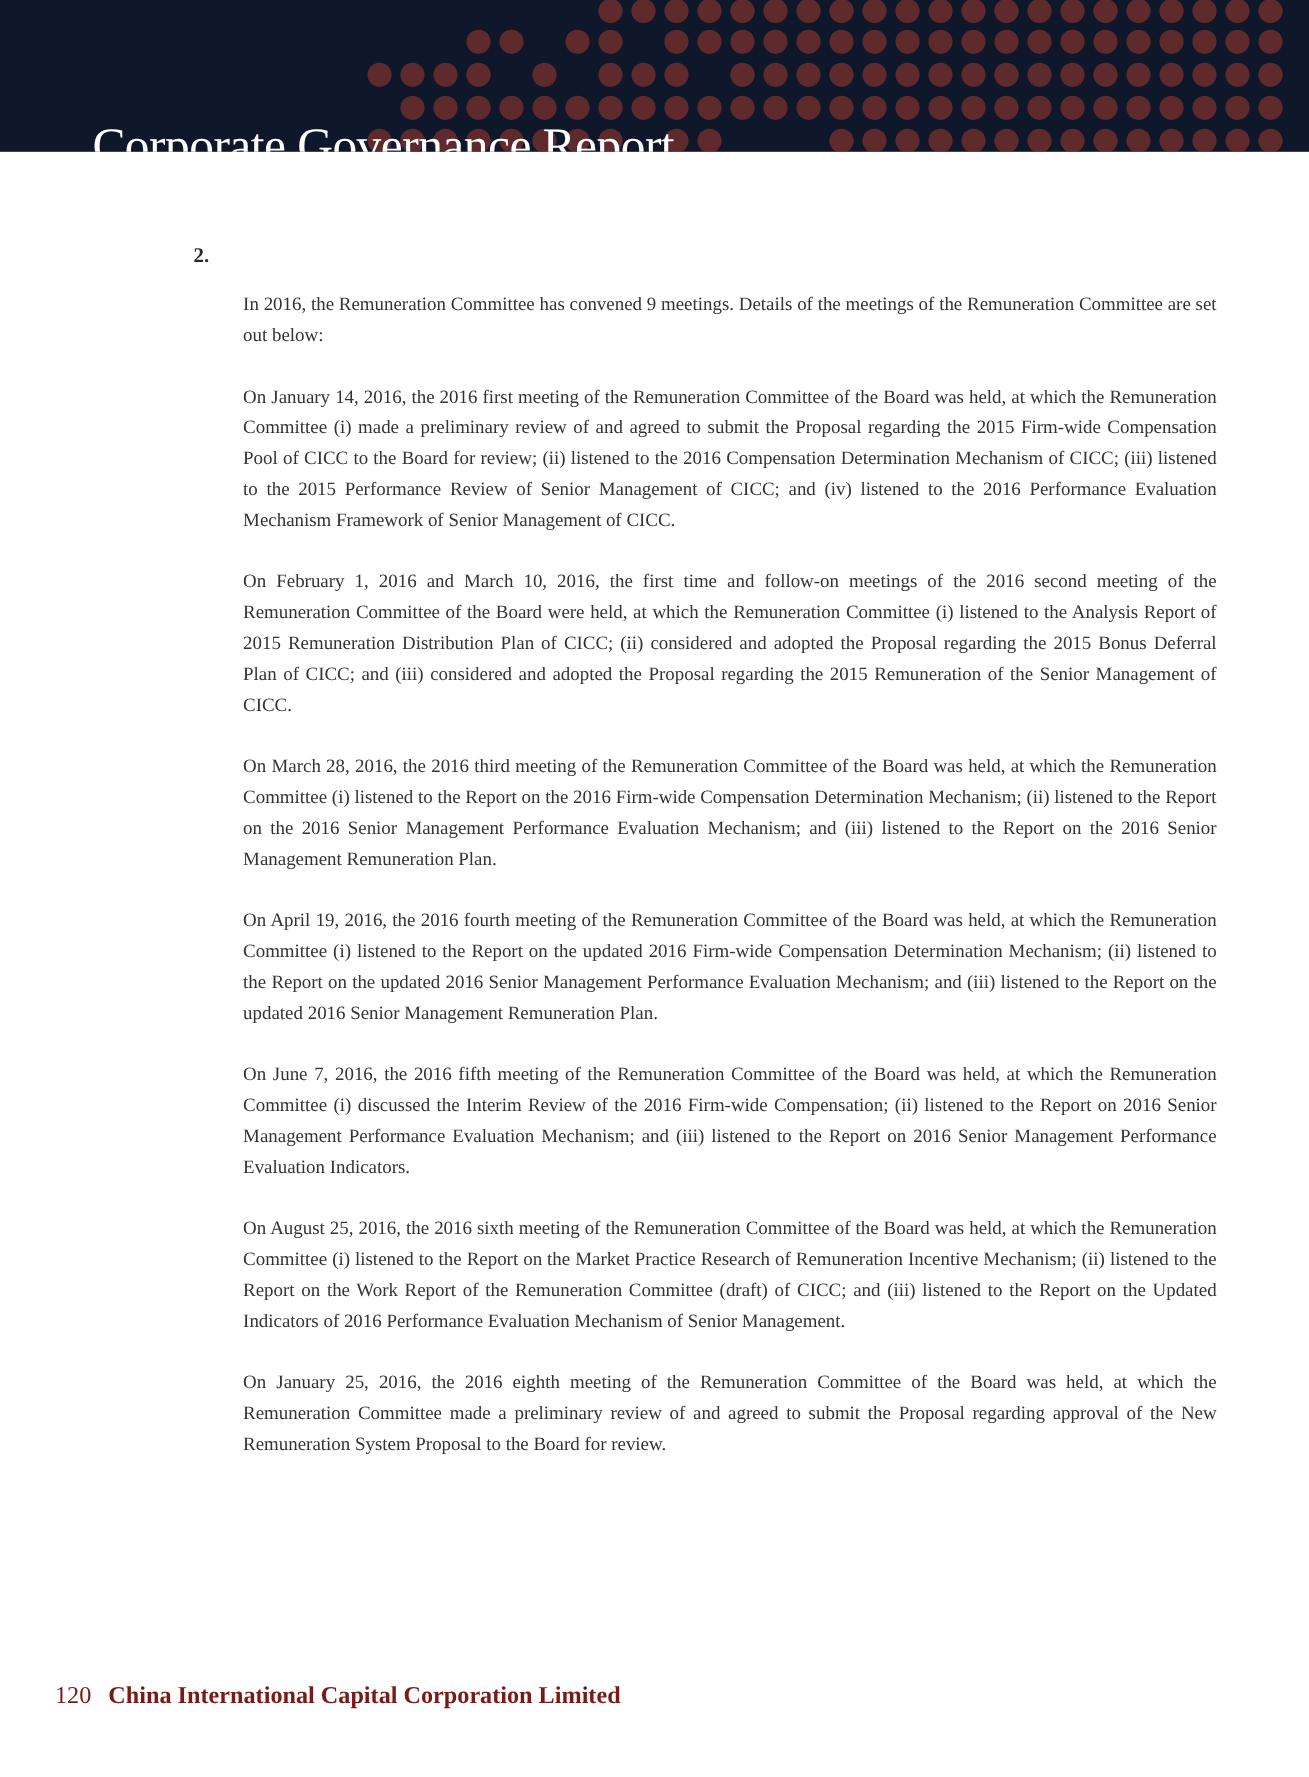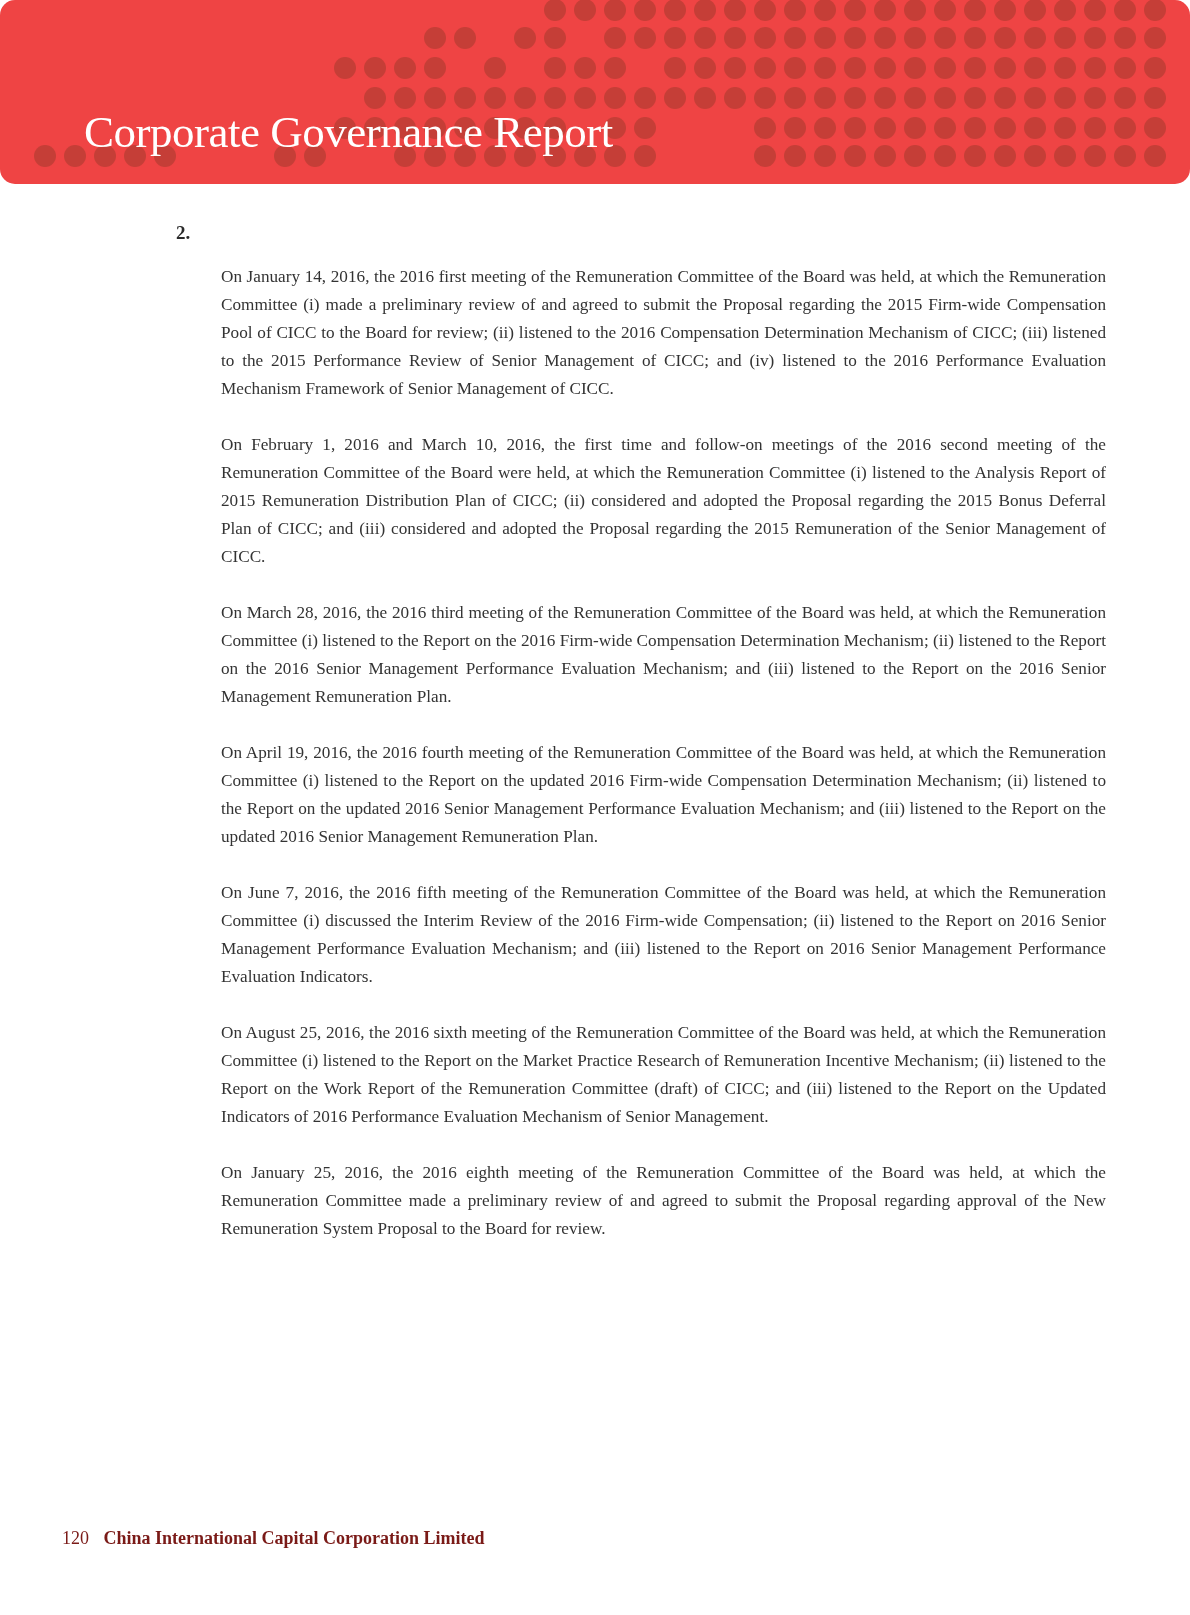--- a/index.html
+++ b/index.html
@@ -1,27 +1,27 @@
 <!DOCTYPE html>
 <html><head>
 <meta charset="utf-8">
 <style>
   html, body { margin:0; padding:0; background:#ffffff; }
   body { width:1190px; height:1615px; position:relative; overflow:hidden;
          font-family:"Liberation Serif", "DejaVu Serif", serif; color:#2a2a2a; }
-  .banner { position:absolute; left:0; top:0; width:1190px; height:184px; background:#ef4444; overflow:hidden;border-radius:15px; }
+  .banner { position:absolute; left:0; top:0; width:1190px; height:138px; background:#0f172a; overflow:hidden; }
   .dots { position:absolute; left:0; top:0; width:1190px; height:172px; }
   .banner-title { position:absolute; left:84px; top:106px; font-size:45px; color:#ffffff;
                   letter-spacing:-0.5px; white-space:nowrap; margin:0; font-weight:normal; }
   .section { position:absolute; left:176px; top:222px; width:930px; }
   .sec-head { display:flex; font-weight:bold; font-size:19px; color:#2a2a2a; margin:0; }
   .sec-num { width:45px; }
   .body { position:absolute; left:221px; top:263px; width:885px; }
   .para { font-size:17.2px; line-height:28px; text-align:justify; margin:0 0 28px 0; color:#333; }
-  .footer { position:absolute; left:62px; top:1528px; font-size:18px; color:#7a1a17; white-space:nowrap; }
+  .footer { position:absolute; left:50px; top:1528px; font-size:22px; color:#7a1a17; white-space:nowrap; }
   .page-num { color:#7a1a17; margin-right:10px; }
   .company { font-weight:bold; color:#7a1a17; }
 </style>
 </head>
 <body>
 
 <div class="banner">
   <svg class="dots" id="dots">
       <circle cx="555" cy="10" r="11" fill="#a33a2e" fill-opacity="0.55"></circle>
       <circle cx="585" cy="10" r="11" fill="#a33a2e" fill-opacity="0.55"></circle>
@@ -177,20 +177,21 @@
   <h1 class="banner-title">Corporate Governance Report</h1>
 </div>
 
 <div class="section">
   <h2 class="sec-head">
     <span class="sec-num">2.</span>
   </h2>
 </div>
 
 <div class="body">
+  <p class="para">In 2016, the Remuneration Committee has convened 9 meetings. Details of the meetings of the Remuneration Committee are set out below:</p>
   <p class="para">On January 14, 2016, the 2016 first meeting of the Remuneration Committee of the Board was held, at which the Remuneration Committee (i) made a preliminary review of and agreed to submit the Proposal regarding the 2015 Firm-wide Compensation Pool of CICC to the Board for review; (ii) listened to the 2016 Compensation Determination Mechanism of CICC; (iii) listened to the 2015 Performance Review of Senior Management of CICC; and (iv) listened to the 2016 Performance Evaluation Mechanism Framework of Senior Management of CICC.</p>
   <p class="para">On February 1, 2016 and March 10, 2016, the first time and follow-on meetings of the 2016 second meeting of the Remuneration Committee of the Board were held, at which the Remuneration Committee (i) listened to the Analysis Report of 2015 Remuneration Distribution Plan of CICC; (ii) considered and adopted the Proposal regarding the 2015 Bonus Deferral Plan of CICC; and (iii) considered and adopted the Proposal regarding the 2015 Remuneration of the Senior Management of CICC.</p>
   <p class="para">On March 28, 2016, the 2016 third meeting of the Remuneration Committee of the Board was held, at which the Remuneration Committee (i) listened to the Report on the 2016 Firm-wide Compensation Determination Mechanism; (ii) listened to the Report on the 2016 Senior Management Performance Evaluation Mechanism; and (iii) listened to the Report on the 2016 Senior Management Remuneration Plan.</p>
   <p class="para">On April 19, 2016, the 2016 fourth meeting of the Remuneration Committee of the Board was held, at which the Remuneration Committee (i) listened to the Report on the updated 2016 Firm-wide Compensation Determination Mechanism; (ii) listened to the Report on the updated 2016 Senior Management Performance Evaluation Mechanism; and (iii) listened to the Report on the updated 2016 Senior Management Remuneration Plan.</p>
   <p class="para">On June 7, 2016, the 2016 fifth meeting of the Remuneration Committee of the Board was held, at which the Remuneration Committee (i) discussed the Interim Review of the 2016 Firm-wide Compensation; (ii) listened to the Report on 2016 Senior Management Performance Evaluation Mechanism; and (iii) listened to the Report on 2016 Senior Management Performance Evaluation Indicators.</p>
   <p class="para">On August 25, 2016, the 2016 sixth meeting of the Remuneration Committee of the Board was held, at which the Remuneration Committee (i) listened to the Report on the Market Practice Research of Remuneration Incentive Mechanism; (ii) listened to the Report on the Work Report of the Remuneration Committee (draft) of CICC; and (iii) listened to the Report on the Updated Indicators of 2016 Performance Evaluation Mechanism of Senior Management.</p>
   <p class="para">On January 25, 2016, the 2016 eighth meeting of the Remuneration Committee of the Board was held, at which the Remuneration Committee made a preliminary review of and agreed to submit the Proposal regarding approval of the New Remuneration System Proposal to the Board for review.</p>
 </div>
 
 <div class="footer">

